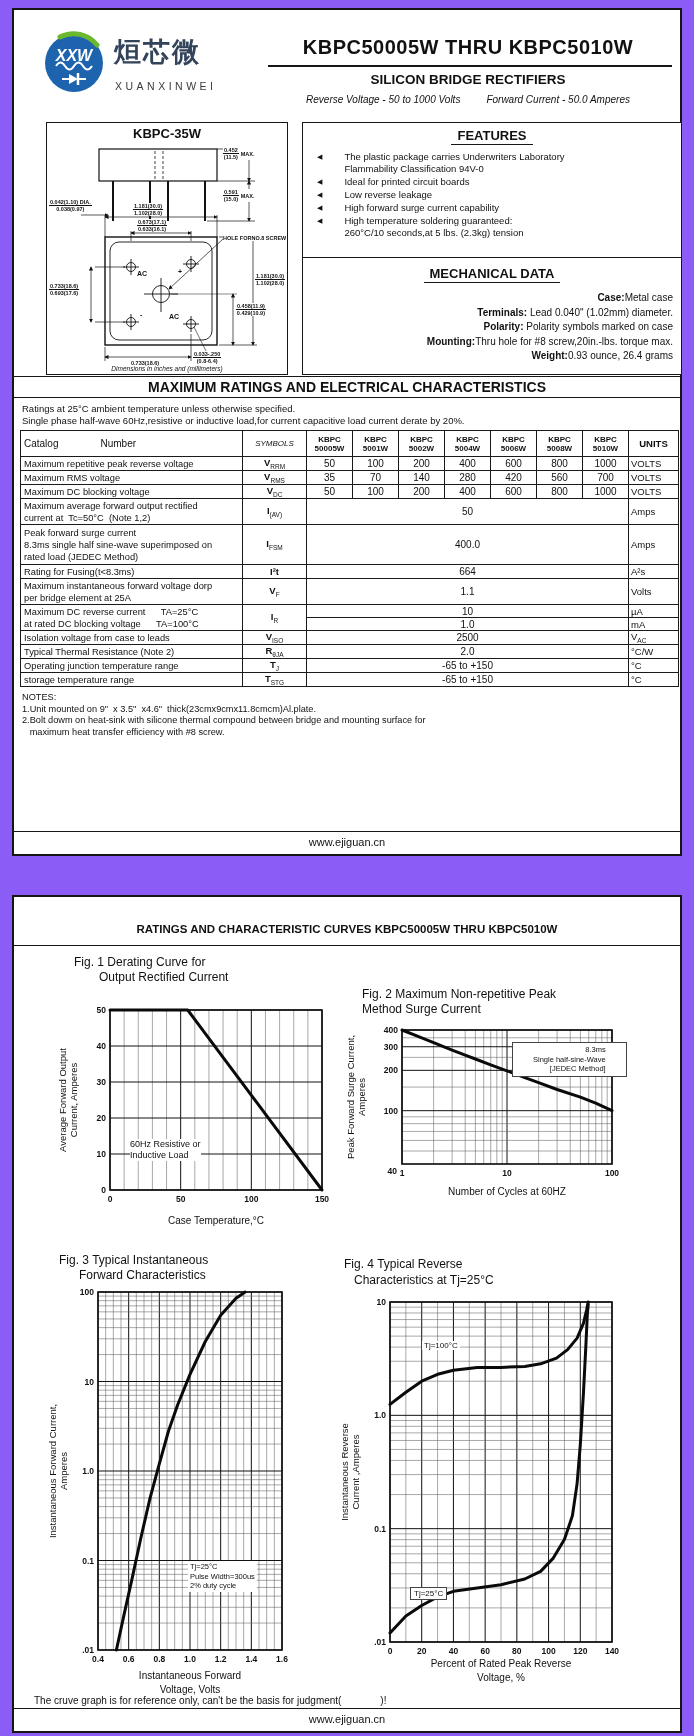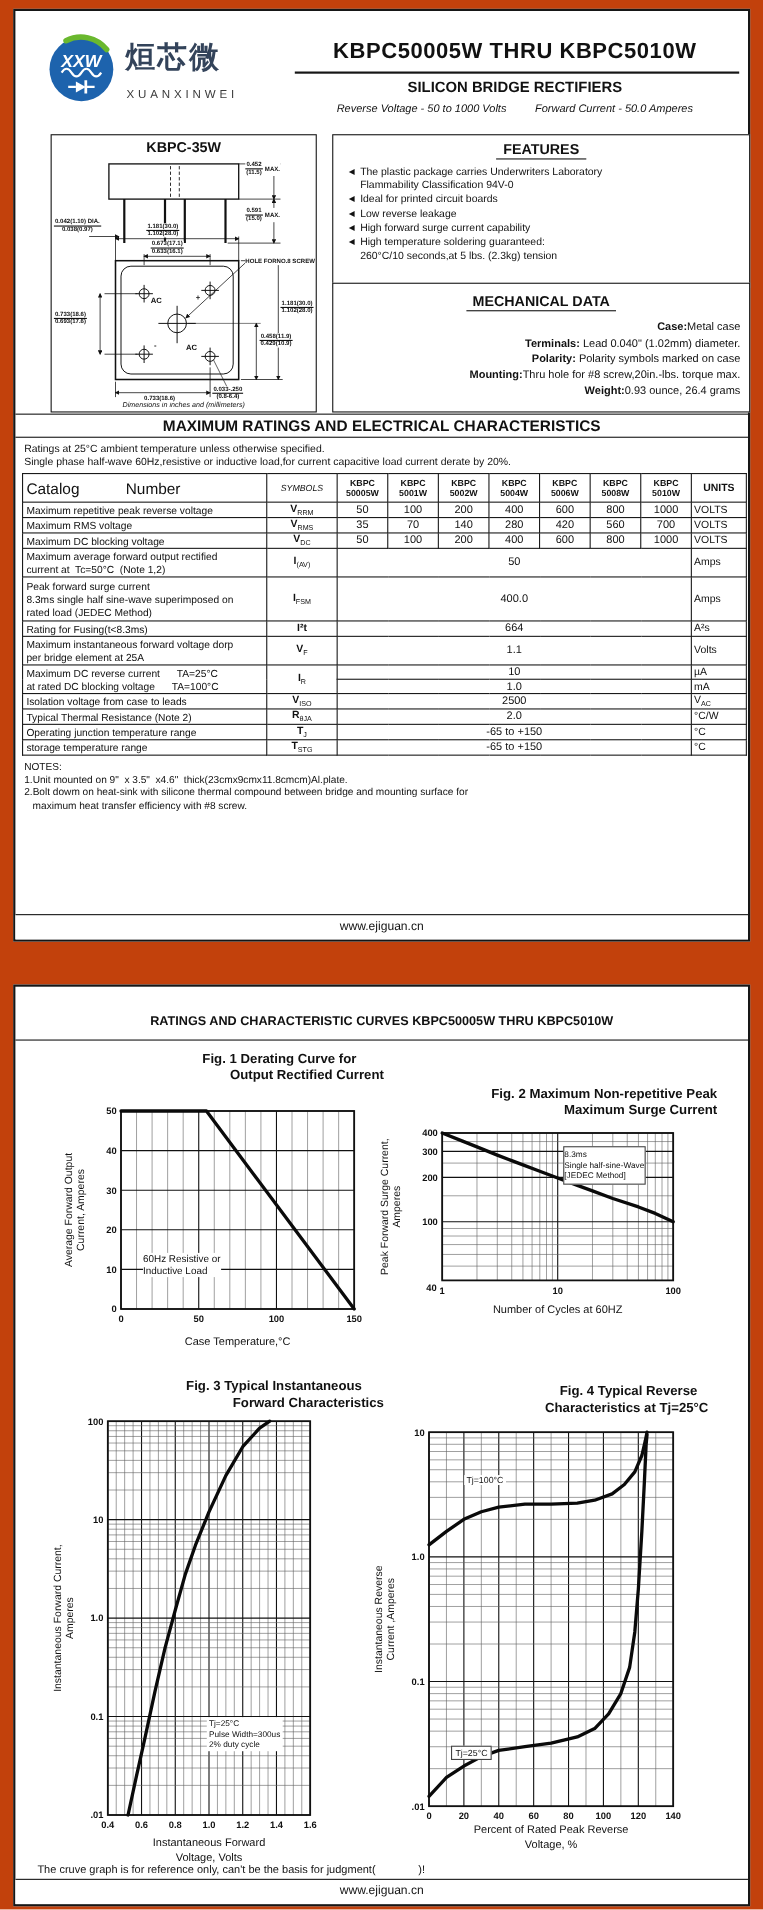--- a/index.html
+++ b/index.html
@@ -1,35 +1,35 @@
 <!DOCTYPE html>
 <html><head>
 <meta charset="utf-8">
 <style>
   html,body{margin:0;padding:0;background:#fff;}
   body{font-family:"Liberation Sans","DejaVu Sans",sans-serif;color:#111;}
-  #canvas{position:relative;width:694px;height:1736px;background:#c2410c;overflow:hidden;}
+  #canvas{position:relative;width:694px;height:1736px;background:#8b5cf6;overflow:hidden;}
   .abs{position:absolute;}
   .page{position:absolute;left:12px;background:#fff;border:2px solid #161616;box-sizing:border-box;}
   #page1{top:8px;width:670px;height:848px;}
   #page2{top:895px;width:670px;height:838px;}
   .center{text-align:center;}
   .b{font-weight:bold;}
   .i{font-style:italic;margin-top:28px;}
   
   #brand-cn{font-size:27px;font-weight:bold;color:#33435a;letter-spacing:2px;text-align:right;}
   #brand-latin{font-size:10.5px;letter-spacing:3.5px;color:#3a3a3a;}
   #part-title{font-size:20px;font-weight:bold;letter-spacing:0.5px;}
   #family-title{font-size:13.5px;font-weight:bold;}
   #subtitle{font-size:10px;font-style:italic;}
   
   .cellbox{position:absolute;border:1.6px solid #161616;box-sizing:border-box;background:#fff;}
   .boxtitle{font-weight:bold;font-size:13px;text-align:center;}
   .boxtitle span{display:inline-block;border-bottom:1.6px solid #161616;padding:0 6px 1px;}
-  .feat-item{display:flex;gap:5px;font-size:9.5px;line-height:12px;margin-bottom:1px;}
+  .feat-item{display:flex;gap:22px;font-size:9.5px;line-height:12px;margin-bottom:1px;}
   .feat-bullet{font-size:7px;line-height:12px;}
   .mech-row{font-size:10px;line-height:14.5px;}
   
   #section-bar{left:0;right:0;border-top:1.6px solid #161616;border-bottom:1.6px solid #161616;font-size:14px;font-weight:bold;padding:2px 0;}
   .intro-line{font-size:9.5px;line-height:12px;}
   
   #ratings-table{border-collapse:collapse;table-layout:fixed;width:658px;}
   #ratings-table td{border:1px solid #1a1a1a;padding:0 3px;font-size:9.3px;vertical-align:middle;overflow:hidden;}
   #ratings-table .val{text-align:center;font-size:10px;padding:0 1px;}
   #ratings-table .unit{font-size:9.5px;padding:0 2px;}
@@ -42,25 +42,25 @@
   
   #pkg-box{left:32px;top:112px;width:242px;height:253px;}
   .dim{position:absolute;font-size:5.5px;line-height:6px;font-weight:bold;white-space:nowrap;background:#fff;display:flex;align-items:center;gap:2px;z-index:3;}
   .dim .stack{display:inline-block;text-align:center;}
   .dim .fr{display:block;border-bottom:0.7px solid #111;padding:0 1px;}
   .dim.big{font-size:7px;background:transparent;}
   #pkg-caption{position:absolute;left:0;right:0;bottom:2px;text-align:center;font-size:6.5px;font-style:italic;}
   
   #p2-title{left:0;right:0;top:26px;font-size:11.5px;font-weight:bold;text-align:center;}
   #p2-rule{left:0;right:0;top:48px;border-top:1.5px solid #161616;}
-  .fig-title{position:absolute;font-weight:bold;font-size:12px;text-align:right;line-height:15px;}
+  .fig-title{position:absolute;font-weight:normal;font-size:12px;text-align:left;line-height:15px;}
   .ylab{position:absolute;transform:translate(-50%,-50%) rotate(-90deg);font-size:9.5px;line-height:11px;text-align:center;white-space:nowrap;}
   .xlab{position:absolute;text-align:center;font-size:10px;line-height:13px;}
   .chart-ann{position:absolute;background:#fff;font-size:9px;line-height:11px;z-index:3;}
-  #f2ann{border:0.8px solid #444;font-size:7.5px;line-height:9.5px;padding:2px 0;}
+  #f2ann{border:0.8px solid #444;font-size:7.5px;line-height:9.5px;padding:2px 20px;text-align:right;}
   #f3ann{font-size:7.5px;line-height:9.5px;padding:1px 2px;}
   .curve-label{position:absolute;background:#fff;font-size:8px;z-index:3;padding:0 2px;}
   #f4l2{border:0.8px solid #444;padding:1px 3px;}
   #p2-note{left:20px;top:798px;font-size:10px;white-space:pre;}
   svg{display:block;}
 </style>
 </head>
 <body>
 
 <div id="canvas">
@@ -265,21 +265,21 @@
           <col style="width:46px">
           <col style="width:46px">
           <col style="width:46px">
           <col style="width:46px">
           <col style="width:46px">
           <col style="width:46px">
           <col style="width:50px">
         </colgroup>
         <tbody>
           <tr style="height:26px;">
-            <td style="font-size:14px;"><span>Catalog</span><span style="margin-left:42px;">Number</span></td>
+            <td style="font-size:10px;"><span>Catalog</span><span style="margin-left:42px;">Number</span></td>
             <td class="center i" style="font-size:8px;">SYMBOLS</td>
             <td class="center b" style="font-size:8px;line-height:9px;">KBPC<br>50005W</td>
             <td class="center b" style="font-size:8px;line-height:9px;">KBPC<br>5001W</td>
             <td class="center b" style="font-size:8px;line-height:9px;">KBPC<br>5002W</td>
             <td class="center b" style="font-size:8px;line-height:9px;">KBPC<br>5004W</td>
             <td class="center b" style="font-size:8px;line-height:9px;">KBPC<br>5006W</td>
             <td class="center b" style="font-size:8px;line-height:9px;">KBPC<br>5008W</td>
             <td class="center b" style="font-size:8px;line-height:9px;">KBPC<br>5010W</td>
             <td class="center b" style="font-size:9.5px;">UNITS</td>
           </tr>
@@ -644,21 +644,21 @@
       <div>Average Forward Output</div>
         <div>Current, Amperes</div>
     </div>
     <div class="xlab" style="left:96px;top:317px;width:212px;">Case Temperature,°C</div>
     <div class="chart-ann" style="left:116px;top:242px;">
       <div>60Hz Resistive or</div>
         <div>Inductive Load</div>
     </div>
 
     <div class="fig-title" style="left:348px;top:90px;width:290px;">Fig. 2 Maximum Non-repetitive  Peak</div>
-    <div class="fig-title" style="left:348px;top:105px;width:290px;">Maximum Surge Current</div>
+    <div class="fig-title" style="left:348px;top:105px;width:290px;">Method Surge Current</div>
     <div class="ylab" style="left:342px;top:200px;">
       <div>Peak Forward Surge Current,</div>
         <div>Amperes</div>
     </div>
     <div class="xlab" style="left:388px;top:288px;width:210px;">Number of Cycles at 60HZ</div>
     <div id="f2ann" class="chart-ann" style="left:498px;top:145px;">
       <div>8.3ms</div>
         <div>Single half-sine-Wave</div>
         <div>[JEDEC Method]</div>
     </div>

